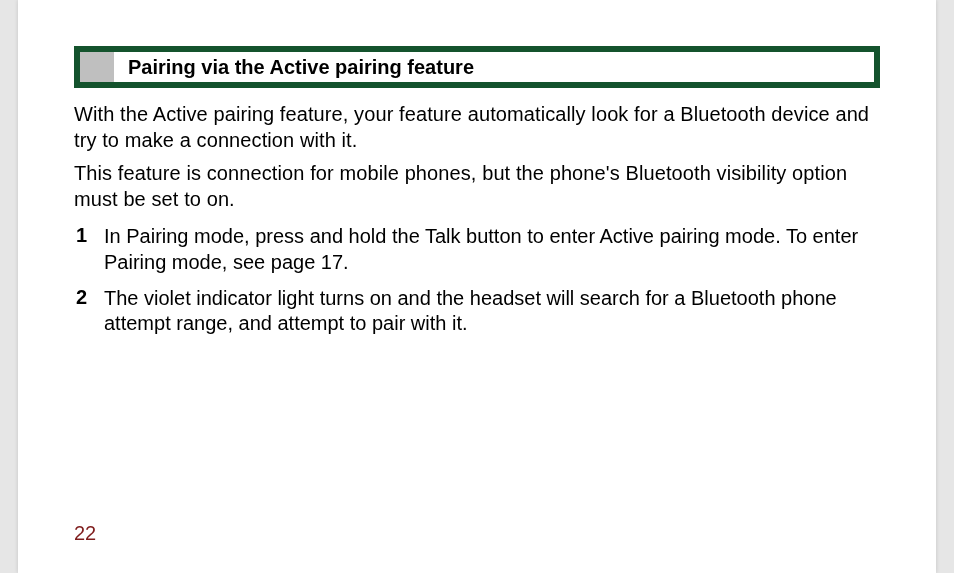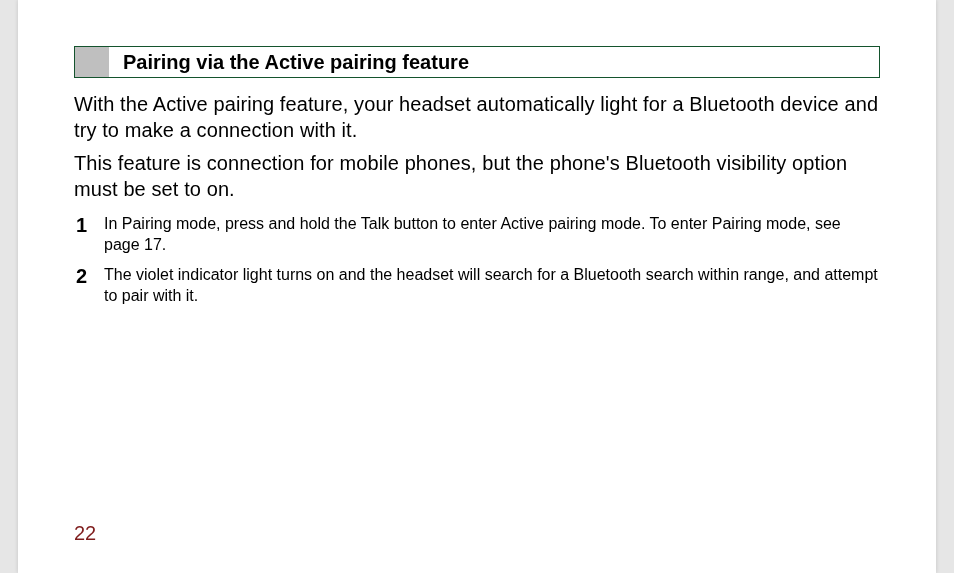--- a/index.html
+++ b/index.html
@@ -20,21 +20,21 @@
     background: #ffffff;
     box-shadow: 0 0 4px rgba(0,0,0,0.15);
   }
   .content {
     position: absolute;
     left: 56px;
     right: 56px;
     top: 46px;
   }
   .heading-bar {
-    border: 1px solid #14532d;
+    border: 6px solid #14532d;
     height: 30px;
     display: flex;
     align-items: stretch;
   }
   .heading-tab {
     width: 34px;
     background: #bfbfbf;
   }
   .heading-text {
     padding-left: 14px;
@@ -63,21 +63,21 @@
   .step-num {
     width: 28px;
     flex: 0 0 28px;
     font-weight: bold;
     font-size: 20px;
     text-align: left;
     padding-left: 2px;
   }
   .step-text {
     flex: 1;
-    font-size: 16px;
+    font-size: 20px;
     line-height: 1.28;
   }
   .page-number {
     position: absolute;
     left: 56px;
     bottom: 28px;
     font-size: 20px;
     color: #7f1d1d;
   }
 </style>
@@ -85,29 +85,29 @@
 <body>
 
 <div class="page">
   <div class="content">
 
     <div class="heading-bar">
       <div class="heading-tab"></div>
       <div class="heading-text">Pairing via the Active pairing feature</div>
     </div>
 
-    <div class="para p1">With the Active pairing feature, your headset automatically light for a Bluetooth device and try to make a connection with it.</div>
+    <div class="para p1">With the Active pairing feature, your feature automatically look for a Bluetooth device and try to make a connection with it.</div>
     <div class="para p2">This feature is connection for mobile phones, but the phone's Bluetooth visibility option must be set to on.</div>
 
     <div class="steps">
       <div class="step">
         <div class="step-num">1</div>
         <div class="step-text">In Pairing mode, press and hold the Talk button to enter Active pairing mode. To enter Pairing mode, see page 17.</div>
       </div>
       <div class="step">
         <div class="step-num">2</div>
-        <div class="step-text">The violet indicator light turns on and the headset will search for a Bluetooth search within range, and attempt to pair with it.</div>
+        <div class="step-text">The violet indicator light turns on and the headset will search for a Bluetooth phone attempt range, and attempt to pair with it.</div>
       </div>
     </div>
 
   </div>
   <div class="page-number">22</div>
 </div>
 
 </body></html>

